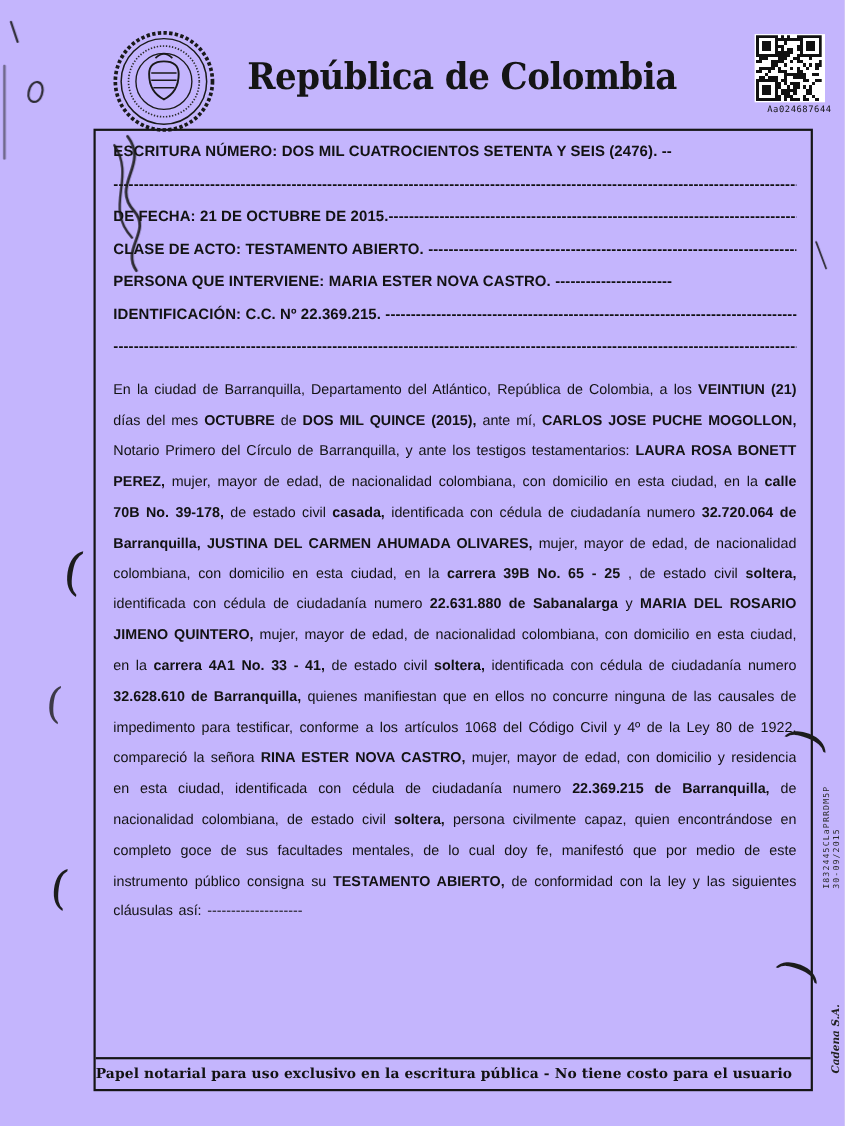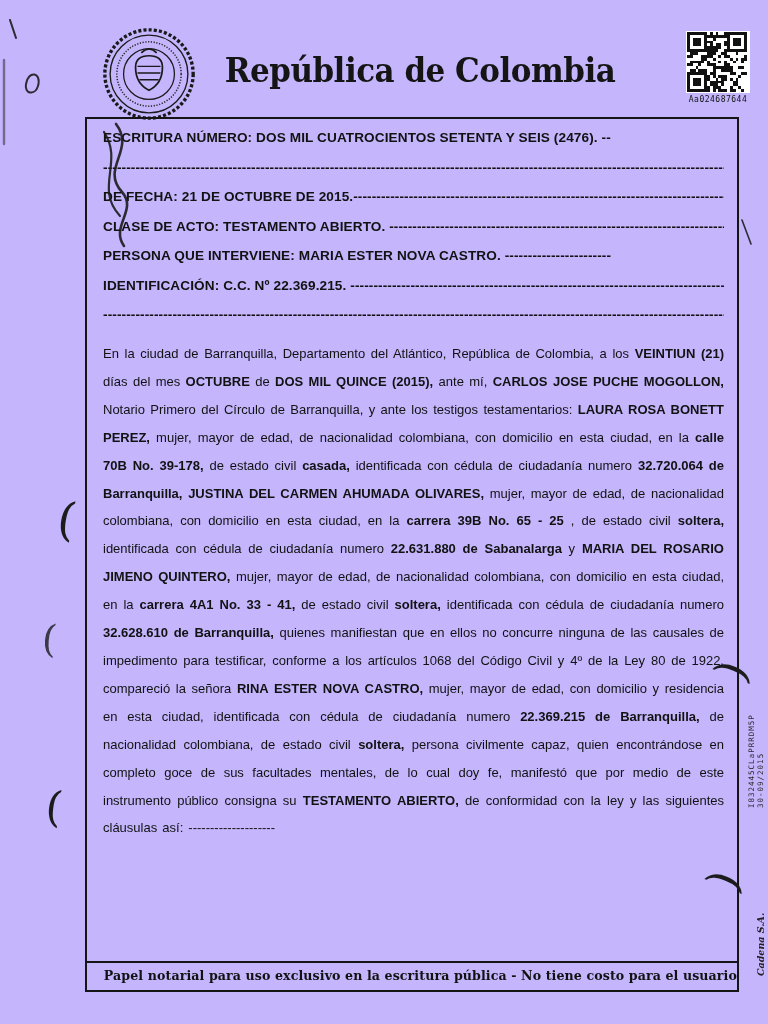--- a/index.html
+++ b/index.html
@@ -6,32 +6,32 @@
   .page{position:relative;width:768px;height:1024px;margin:0 auto;background:#c4b5fd;
         font-family:"Liberation Sans",sans-serif;color:#121212;overflow:hidden;}
 
   
   .seal{position:absolute;left:101px;top:26px;width:96px;height:96px;}
   .country-title{position:absolute;left:200px;top:52px;width:440px;text-align:center;
         font-family:"DejaVu Serif",serif;font-weight:700;font-size:31px;color:#151515;
         letter-spacing:-0.5px;transform:scaleY(1.08);}
   .qr-wrap{position:absolute;left:686px;top:31px;width:62px;background:#fff;padding:1px;}
   .qr-wrap svg{display:block;width:60px;height:60px;}
-  .qr-caption{position:absolute;left:680px;top:95px;width:76px;text-align:center;
+  .qr-caption{position:absolute;left:680px;top:95px;width:76px;text-align:right;
         font-family:"DejaVu Sans Mono",monospace;font-size:8px;letter-spacing:0.5px;color:#111;}
 
   
   .frame{position:absolute;left:85px;top:117px;width:650px;height:871px;border:2px solid #151515;}
   .doc-head{padding:9px 13px 0 16px;}
   .hline{font-weight:700;font-size:13.6px;line-height:20px;margin-bottom:9.5px;
         white-space:nowrap;overflow:hidden;letter-spacing:0.1px;}
   .doc-body{position:absolute;left:16px;right:13px;top:221px;height:615px;overflow:hidden;
         font-size:13px;line-height:27.9px;text-align:justify;word-spacing:1.5px;}
   .doc-footer{position:absolute;left:0;right:0;bottom:0;height:27px;border-top:2px solid #151515;
-        text-align:right;font-family:"DejaVu Serif",serif;font-weight:700;font-size:12.6px;
+        text-align:left;font-family:"DejaVu Serif",serif;font-weight:700;font-size:12.6px;
         line-height:26px;letter-spacing:0.1px;white-space:nowrap;overflow:hidden;}
 
   
   .vert-codes{position:absolute;right:3px;top:648px;height:160px;
         writing-mode:vertical-rl;transform:rotate(180deg);
         font-family:"DejaVu Sans Mono",monospace;font-size:7.5px;line-height:9px;
         letter-spacing:1px;color:#2c2c2c;}
   .vert-codes span{display:block;}
   .brand-vert{position:absolute;right:2px;top:886px;height:90px;
         writing-mode:vertical-rl;transform:rotate(180deg);

